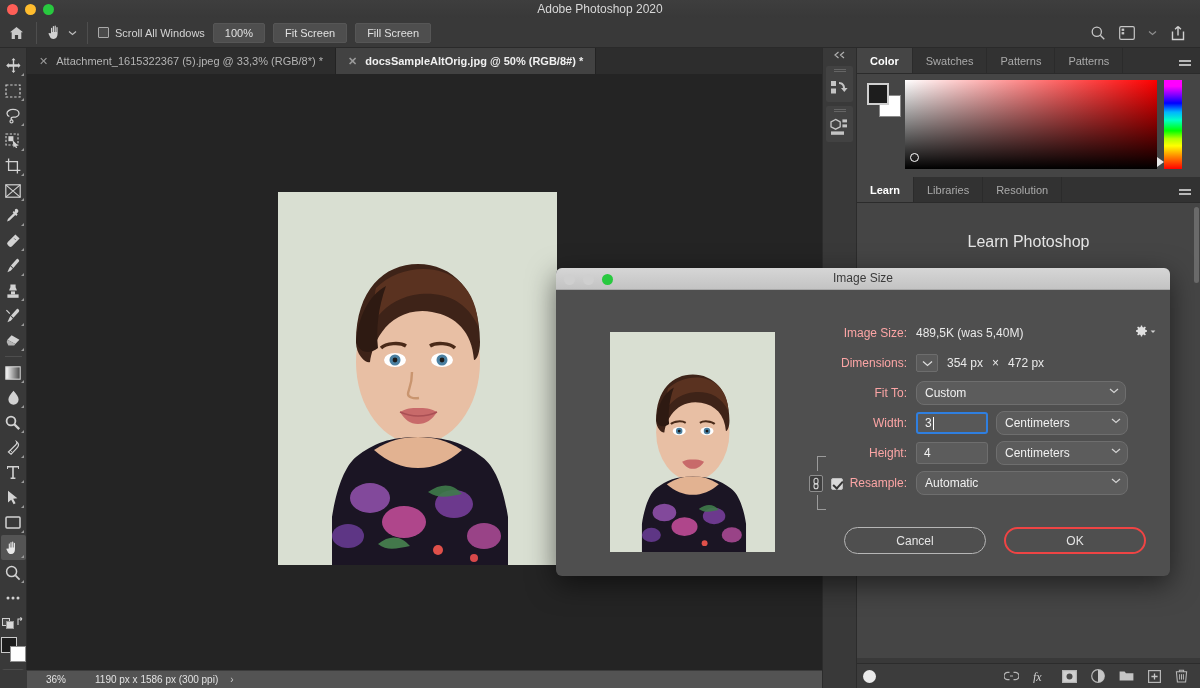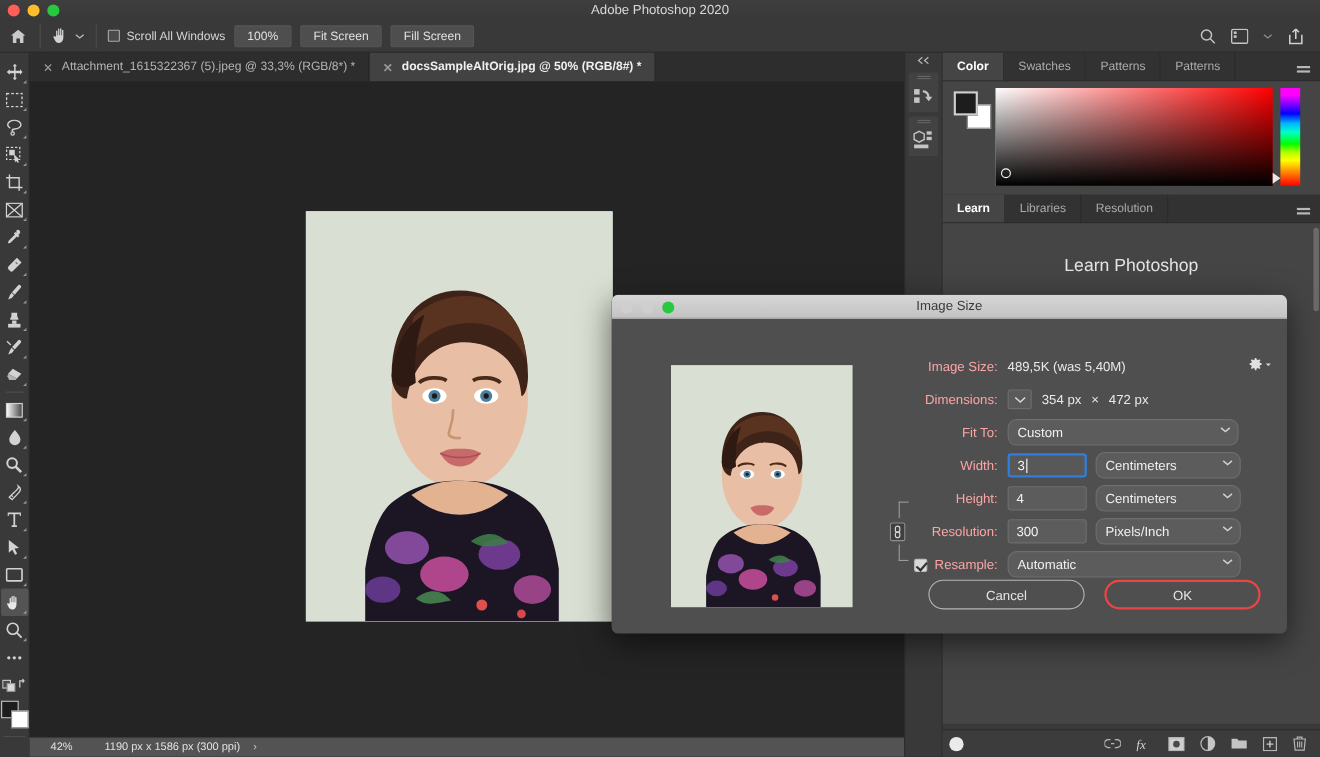--- a/index.html
+++ b/index.html
@@ -509,21 +509,21 @@
         <ellipse cx="70" cy="344" rx="16" ry="12" fill="#6f3f9e" opacity="0.8"></ellipse>
         <path d="M150 300c14-10 26-8 34 2-12 2-22 6-34-2z" fill="#3f7a4a" opacity="0.9"></path>
         <path d="M100 352c12-10 24-8 32 2-12 2-22 6-32-2z" fill="#4a8a52" opacity="0.85"></path>
         <circle cx="160" cy="358" r="5" fill="#e0504a"></circle>
         <circle cx="196" cy="366" r="4" fill="#d8484a"></circle>
       </svg>
     </div>
   </div>
   <div class="sb-pad"></div>
   <div class="statusbar">
-    <div class="sb-zoom">42%</div>
+    <div class="sb-zoom">36%</div>
     <div class="sb-dims">1190 px x 1586 px (300 ppi)</div>
     <div class="sb-arrow">›</div>
   </div>
 
   <div class="rail">
     <div class="rail-collapse">
       <span>
         <svg width="13" height="8" viewBox="0 0 13 8">
             <path d="M5.5 1L2 4l3.5 3M11 1L7.5 4l3.5 3" stroke="#b0b0b0" stroke-width="1.2" fill="none"></path>
           </svg>
@@ -770,34 +770,20 @@
               <span>Centimeters</span>
               <span class="chev">
                 <svg width="10" height="6" viewBox="0 0 10 6">
                     <path d="M1 1l4 3.4L9 1" stroke="#d2d2d2" stroke-width="1.3" fill="none"></path>
                   </svg>
               </span>
             </div>
           </div>
         </div>
 
-        <div class="row">
-          <div class="lbl">Resolution:</div>
-          <div class="inp" style="width:72px">
-            <span>300</span>
-          </div>
-          <div class="sel" style="width:132px; margin-left:8px">
-            <span>Pixels/Inch</span>
-            <span class="chev">
-              <svg width="10" height="6" viewBox="0 0 10 6">
-                  <path d="M1 1l4 3.4L9 1" stroke="#d2d2d2" stroke-width="1.3" fill="none"></path>
-                </svg>
-            </span>
-          </div>
-        </div>
 
         <div class="row">
           <div class="lbl" style="display:flex; justify-content:flex-end; align-items:flex-end">
             <span class="rs-check"></span>
             <span>Resample:</span>
           </div>
           <div class="sel" style="width:212px">
             <span>Automatic</span>
             <span class="chev">
               <svg width="10" height="6" viewBox="0 0 10 6">

